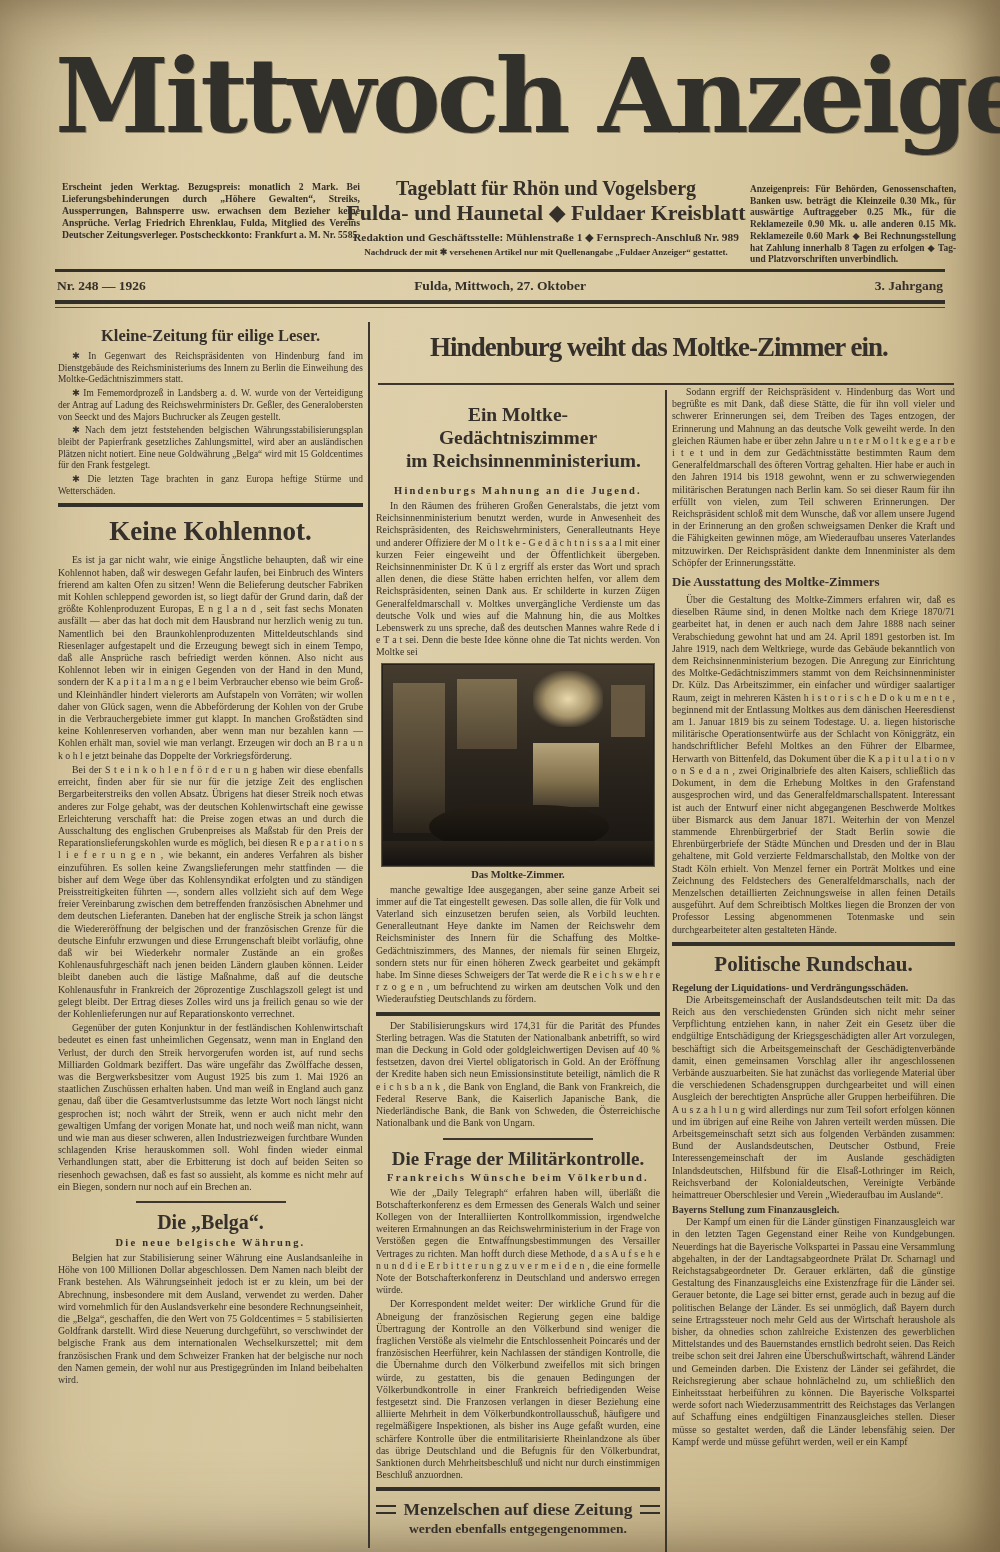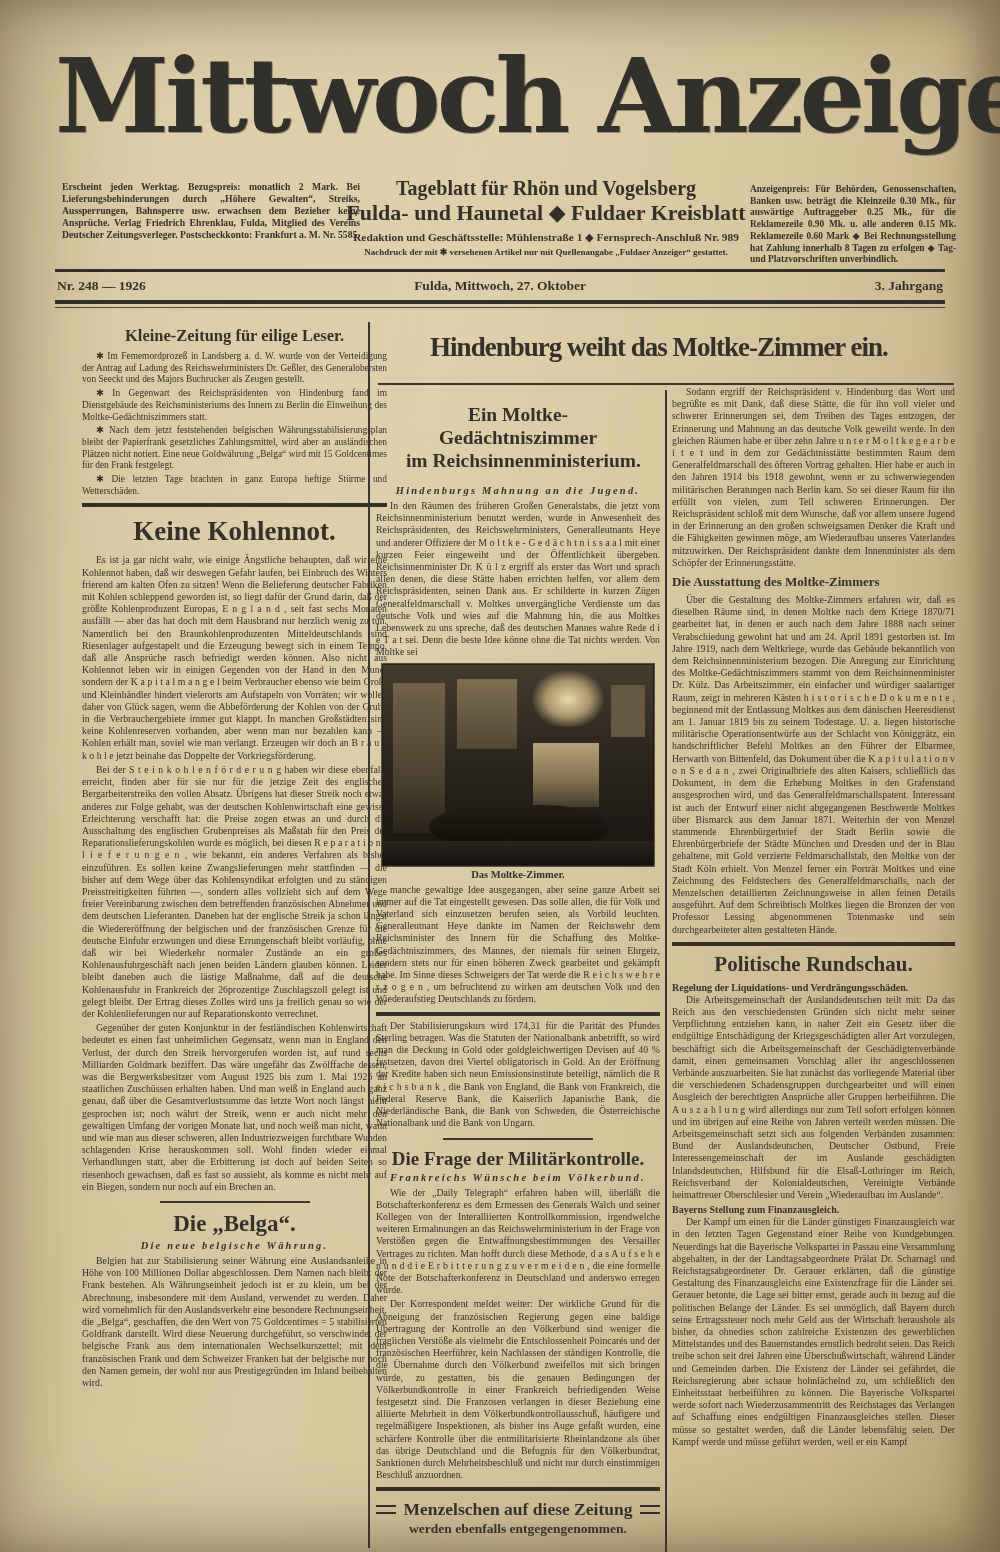--- a/index.html
+++ b/index.html
@@ -28,39 +28,39 @@
   .mast-right{position:absolute;left:750px;top:184px;width:206px;font-size:9.4px;line-height:11.7px;font-weight:bold;text-align:justify;}
   
   .rule-top{position:absolute;left:55px;top:269px;width:890px;height:3px;background:#33302a;}
   .dateline{position:absolute;left:55px;top:278px;width:890px;height:20px;font-weight:bold;font-size:13.5px;}
   .dl-issue{position:absolute;left:2px;top:0;}
   .dl-date{position:absolute;left:0;right:0;text-align:center;top:0;}
   .dl-vol{position:absolute;right:2px;top:0;}
   .rule-dbl-a{position:absolute;left:55px;top:300px;width:890px;height:4px;background:#322f29;}
   .rule-dbl-b{position:absolute;left:55px;top:307px;width:890px;height:1px;background:#4a443a;}
   
-  .col-left{position:absolute;left:58px;top:326px;width:305px;height:1222px;overflow:hidden;margin-left:24px;}
+  .col-left{position:absolute;left:58px;top:326px;width:305px;height:1222px;overflow:hidden;}
   .vrule1{position:absolute;left:368px;top:322px;width:2px;height:1226px;background:#3c362e;}
   .main-headline{position:absolute;left:373px;top:332px;width:572px;text-align:center;font-size:27px;font-weight:bold;letter-spacing:-1px;white-space:nowrap;}
   .headline-rule{position:absolute;left:378px;top:383px;width:576px;height:2px;background:#3c362e;}
   .col-center{position:absolute;left:376px;top:390px;width:284px;height:1160px;overflow:hidden;}
   .vrule2{position:absolute;left:665px;top:390px;width:2px;height:1162px;background:#3c362e;}
   .col-right{position:absolute;left:672px;top:386px;width:283px;height:1164px;overflow:hidden;}
   
   .bt{font-size:9.8px;line-height:12.2px;text-align:justify;}
   .bt p{margin:0 0 2px 0;text-indent:14px;}
   .bt-sm{font-size:9.4px;line-height:11.7px;}
   .h-kleine{font-size:16.5px;font-weight:bold;text-align:center;margin:0 0 5px 0;}
   .h-big{font-size:27px;font-weight:bold;text-align:center;margin:9px 0 7px 0;}
-  .h-belga{font-size:23px;font-weight:bold;text-align:center;margin:4px 0 3px 0;}
+  .h-belga{font-size:20px;font-weight:bold;text-align:center;margin:4px 0 3px 0;}
   .h-med{font-size:19.5px;font-weight:bold;text-align:center;line-height:23px;margin:13px;}
   .h-med2{font-size:19px;font-weight:bold;text-align:center;margin:4px 0 2px 0;}
   .h-left{font-size:13px;font-weight:bold;text-align:left;margin:5px 0 4px 0;}
   .h-rund{font-size:21px;font-weight:bold;text-align:center;margin:6px 0 5px 0;}
-  .spaced{font-size:10.5px;font-weight:bold;text-align:center;letter-spacing:2.2px;margin:2px 0 4px 0;font-style:italic;}
+  .spaced{font-size:10.5px;font-weight:bold;text-align:center;letter-spacing:2.2px;margin:2px 0 4px 0;}
   .sub-bold{font-size:10px;font-weight:bold;margin:3px 0 1px 0;}
   .hr-thick{height:4px;background:#33302a;margin:6px 0 4px 0;border:0;}
   .hr-short{width:150px;height:2px;background:#3c362e;margin:8px auto 8px auto;border:0;}
   .heading2line .l2{text-align:right;padding-right:6px;}
   
   .photo{position:relative;width:270px;height:200px;margin:5px auto 3px auto;overflow:hidden;
     background:linear-gradient(180deg,#3e362b 0%, #2c2username51f 35%, #1d1812 100%);
     border:1px solid #26221b;box-shadow:0 0 0 1px #5a5040;}
   .ph-base{position:absolute;inset:0;background:linear-gradient(180deg,#453c2e 0%, #2e2820 40%, #181410 100%);}
   .ph-door{position:absolute;left:10px;top:18px;width:52px;height:150px;background:linear-gradient(180deg,#7a6a4d,#4e4331 70%,#2a241b);opacity:.85;}
@@ -98,22 +98,22 @@
     <span class="dl-issue">Nr. 248 — 1926</span>
     <span class="dl-date">Fulda, Mittwoch, 27. Oktober</span>
     <span class="dl-vol">3. Jahrgang</span>
   </div>
   <div class="rule-dbl-a"></div>
   <div class="rule-dbl-b"></div>
 
   <div class="col-left">
     <div class="h-kleine">Kleine-Zeitung für eilige Leser.</div>
     <div class="bt bt-sm">
+      <p>✱ In Gegenwart des Reichspräsidenten von Hindenburg fand im Dienstgebäude des Reichsministeriums des Innern zu Berlin die Einweihung des Moltke-Gedächtniszimmers statt.</p>
       <p>✱ Im Fememordprozeß in Landsberg a. d. W. wurde von der Verteidigung der Antrag auf Ladung des Reichswehrministers Dr. Geßler, des Generalobersten von Seeckt und des Majors Buchrucker als Zeugen gestellt.</p>
-      <p>✱ In Gegenwart des Reichspräsidenten von Hindenburg fand im Dienstgebäude des Reichsministeriums des Innern zu Berlin die Einweihung des Moltke-Gedächtniszimmers statt.</p>
       <p>✱ Nach dem jetzt feststehenden belgischen Währungsstabilisierungsplan bleibt der Papierfrank gesetzliches Zahlungsmittel, wird aber an ausländischen Plätzen nicht notiert. Eine neue Goldwährung „Belga“ wird mit 15 Goldcentimes für den Frank festgelegt.</p>
       <p>✱ Die letzten Tage brachten in ganz Europa heftige Stürme und Wetterschäden.</p>
     </div>
     <div class="hr-thick"></div>
     <div class="h-big">Keine Kohlennot.</div>
     <div class="bt">
       <p>Es ist ja gar nicht wahr, wie einige Ängstliche behaupten, daß wir eine Kohlennot haben, daß wir deswegen Gefahr laufen, bei Einbruch des Winters frierend am kalten Ofen zu sitzen! Wenn die Belieferung deutscher Fabriken mit Kohlen schleppend geworden ist, so liegt dafür der Grund darin, daß der größte Kohlenproduzent Europas, E n g l a n d , seit fast sechs Monaten ausfällt — aber das hat doch mit dem Hausbrand nur herzlich wenig zu tun. Namentlich bei den Braunkohlenproduzenten Mitteldeutschlands sind Riesenlager aufgestapelt und die Erzeugung bewegt sich in einem Tempo, daß alle Ansprüche rasch befriedigt werden können. Also nicht aus Kohlennot leben wir in einigen Gegenden von der Hand in den Mund, sondern der K a p i t a l m a n g e l beim Verbraucher ebenso wie beim Groß- und Kleinhändler hindert vielerorts am Aufstapeln von Vorräten; wir wollen daher von Glück sagen, wenn die Abbeförderung der Kohlen von der Grube in die Verbrauchergebiete immer gut klappt. In manchen Großstädten sind keine Kohlenreserven vorhanden, aber wenn man nur bezahlen kann — Kohlen erhält man, soviel wie man verlangt. Erzeugen wir doch an B r a u n k o h l e jetzt beinahe das Doppelte der Vorkriegsförderung.</p>
       <p>Bei der S t e i n k o h l e n f ö r d e r u n g haben wir diese ebenfalls erreicht, finden aber für sie nur für die jetzige Zeit des englischen Bergarbeiterstreiks den vollen Absatz. Übrigens hat dieser Streik noch etwas anderes zur Folge gehabt, was der deutschen Kohlenwirtschaft eine gewisse Erleichterung verschafft hat: die Preise zogen etwas an und durch die Ausschaltung des englischen Grubenpreises als Maßstab für den Preis der Reparationslieferungskohlen wurde es möglich, bei diesen R e p a r a t i o n s l i e f e r u n g e n , wie bekannt, ein anderes Verfahren als bisher einzuführen. Es sollen keine Zwangslieferungen mehr stattfinden — die bisher auf dem Wege über das Kohlensyndikat erfolgten und zu ständigen Preisstreitigkeiten führten —, sondern alles vollzieht sich auf dem Wege freier Vereinbarung zwischen dem betreffenden französischen Abnehmer und dem deutschen Lieferanten. Daneben hat der englische Streik ja schon längst die Wiedereröffnung der belgischen und der französischen Grenze für die deutsche Einfuhr erzwungen und diese Errungenschaft bleibt vorläufig, ohne daß wir bei Wiederkehr normaler Zustände an ein großes Kohlenausfuhrgeschäft nach jenen beiden Ländern glauben können. Leider bleibt daneben auch die lästige Maßnahme, daß auf die deutsche Kohlenausfuhr in Frankreich der 26prozentige Zuschlagszoll gelegt ist und gelegt bleibt. Der Ertrag dieses Zolles wird uns ja freilich genau so wie der der Kohlenlieferungen nur auf Reparationskonto verrechnet.</p>
       <p>Gegenüber der guten Konjunktur in der festländischen Kohlenwirtschaft bedeutet es einen fast unheimlichen Gegensatz, wenn man in England den Verlust, der durch den Streik hervorgerufen worden ist, auf rund sechs Milliarden Goldmark beziffert. Das wäre ungefähr das Zwölffache dessen, was die Bergwerksbesitzer vom August 1925 bis zum 1. Mai 1926 an staatlichen Zuschüssen erhalten haben. Und man weiß in England auch ganz genau, daß über die Gesamtverlustsumme das letzte Wort noch längst nicht gesprochen ist; noch währt der Streik, wenn er auch nicht mehr den gewaltigen Umfang der vorigen Monate hat, und noch weiß man nicht, wann und wie man aus dieser schweren, allen Industriezweigen furchtbare Wunden schlagenden Krise herauskommen soll. Wohl finden wieder einmal Verhandlungen statt, aber die Erbitterung ist doch auf beiden Seiten so riesenhoch gewachsen, daß es fast so aussieht, als komme es nicht mehr auf ein Biegen, sondern nur noch auf ein Brechen an.</p>
     </div>

